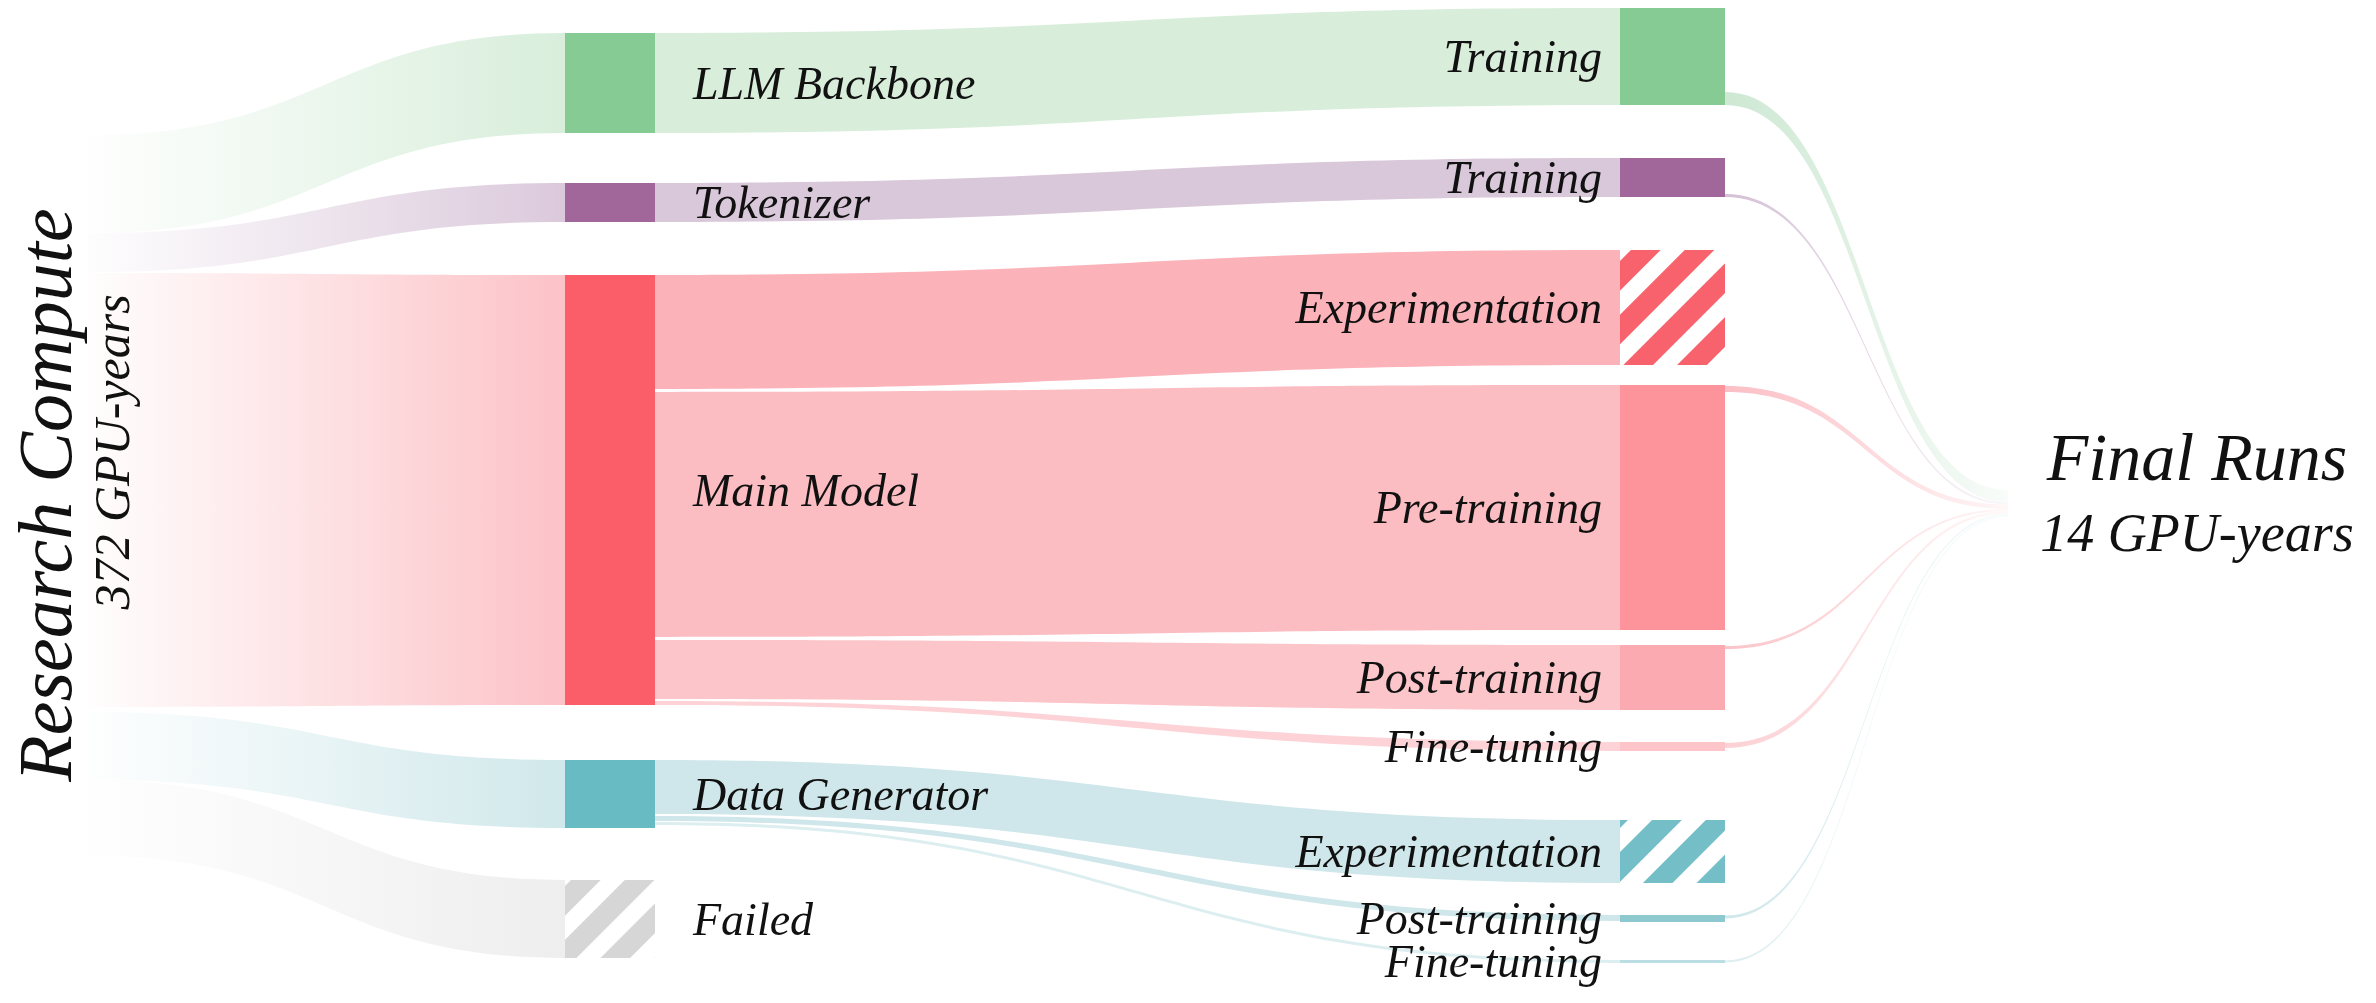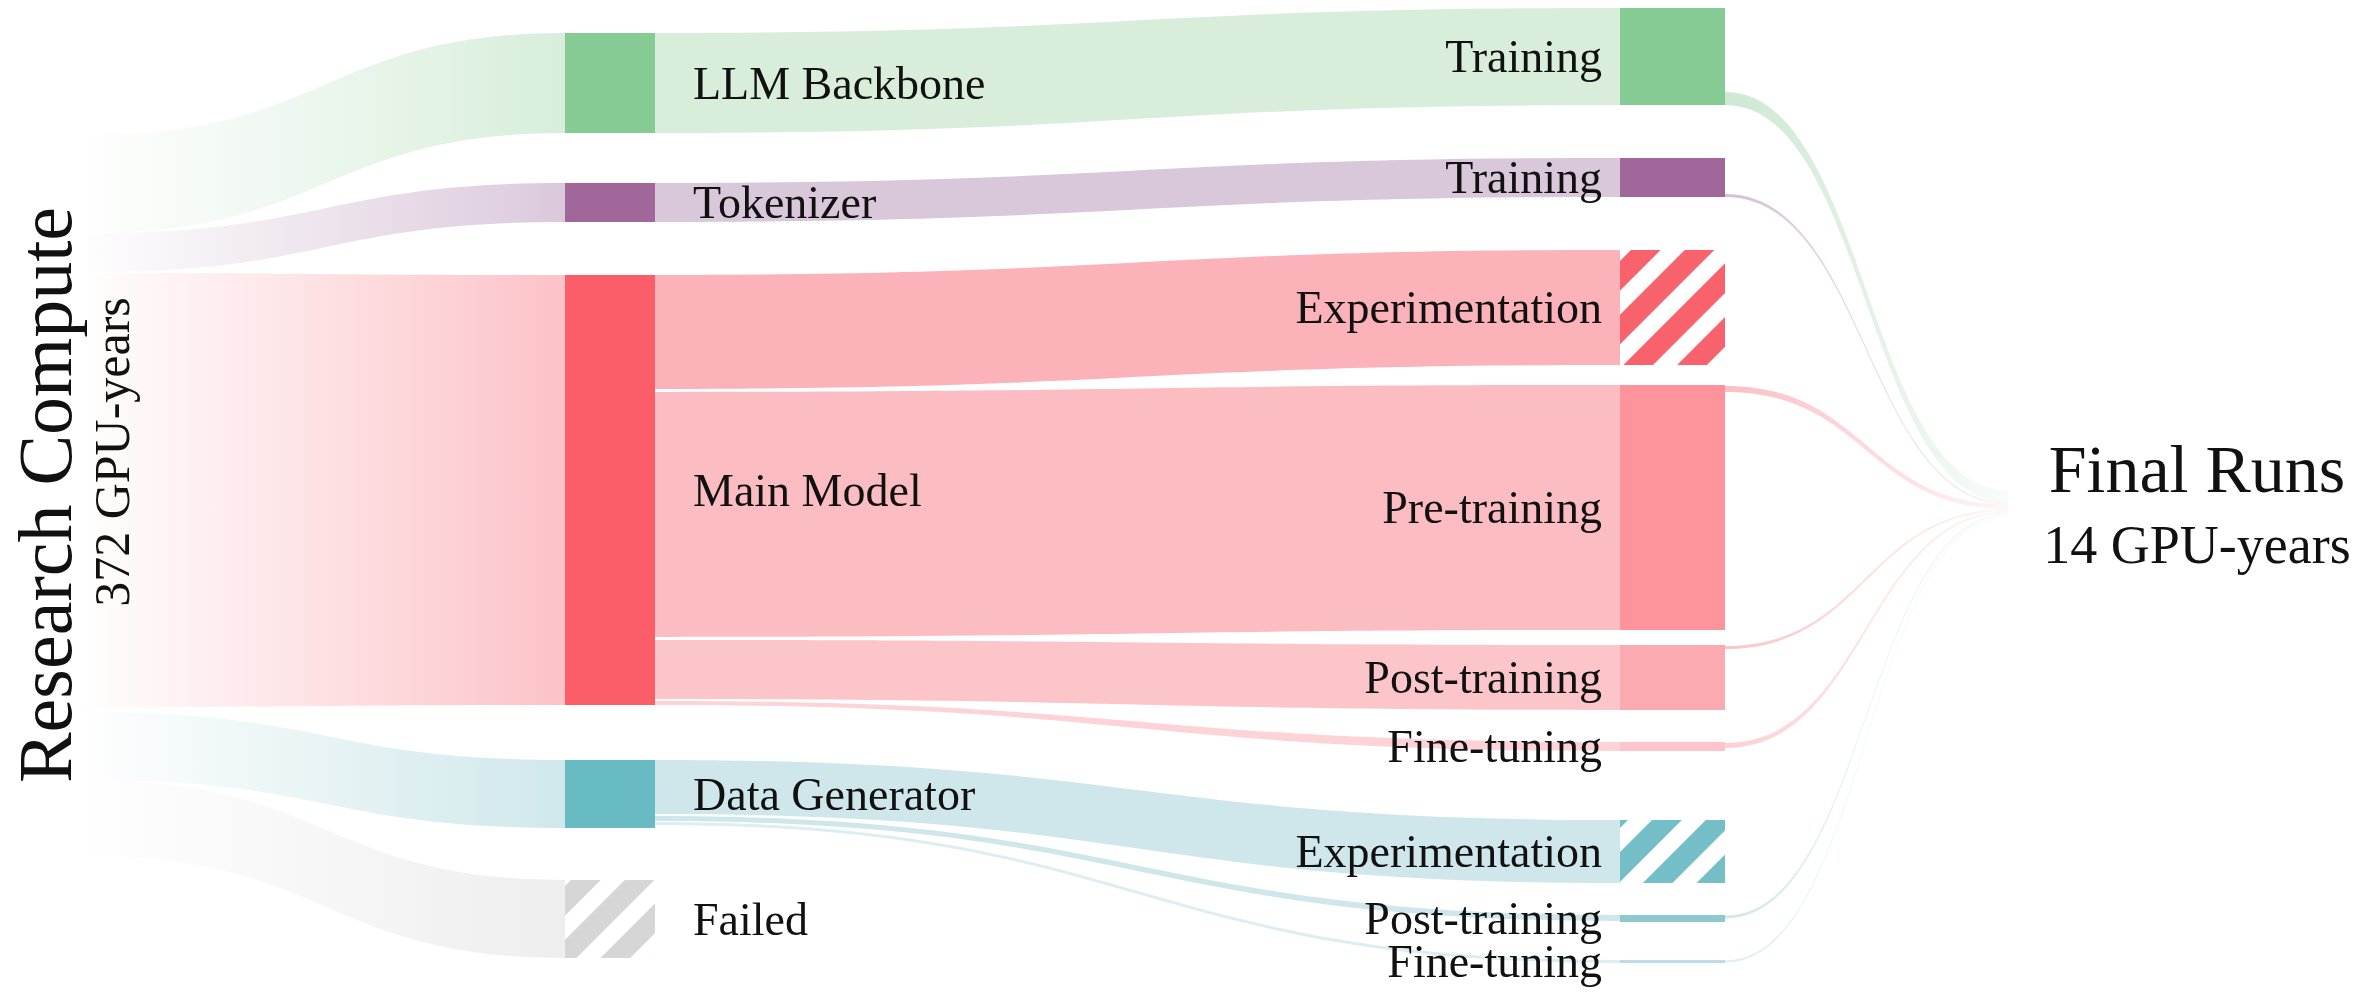--- a/index.html
+++ b/index.html
@@ -1,21 +1,21 @@
 <!DOCTYPE html>
 <html><head>
 <meta charset="utf-8">
 <style>
   html,body{margin:0;padding:0;background:#ffffff;}
   .stage{position:relative;width:2376px;height:1003px;background:#ffffff;overflow:hidden;
-         font-family:"Liberation Serif","DejaVu Serif",serif;color:#111;}
+         font-family:"Liberation Serif","DejaVu Serif",serif;color:#111;font-style:italic;}
   .stage svg{position:absolute;left:0;top:0;}
   .biglabel{position:absolute;white-space:nowrap;color:#111;line-height:1;}
   .rot{transform:translate(-50%,-50%) rotate(-90deg);}
-  .ctr{transform:translate(-50%,-50%);margin-top:12px;}
+  .ctr{transform:translate(-50%,-50%);}
   #rc-title{left:45px;top:495px;font-size:76px;}
   #rc-sub{left:112px;top:452px;font-size:50px;}
   #fr-title{left:2197px;top:457px;font-size:68px;}
   #fr-sub{left:2197px;top:533px;font-size:54px;}
 </style>
 </head>
 <body>
 
 <div class="stage">
   <svg width="2376" height="1003" viewBox="0 0 2376 1003">

